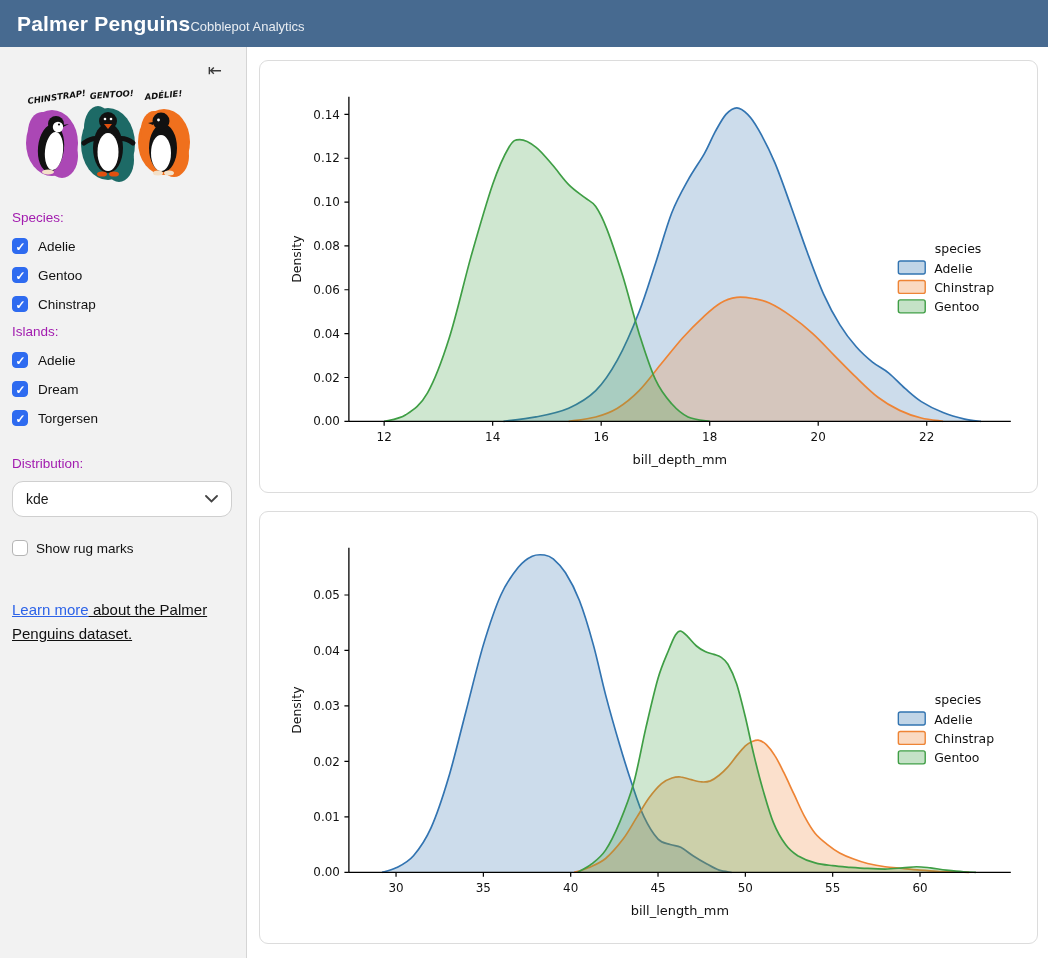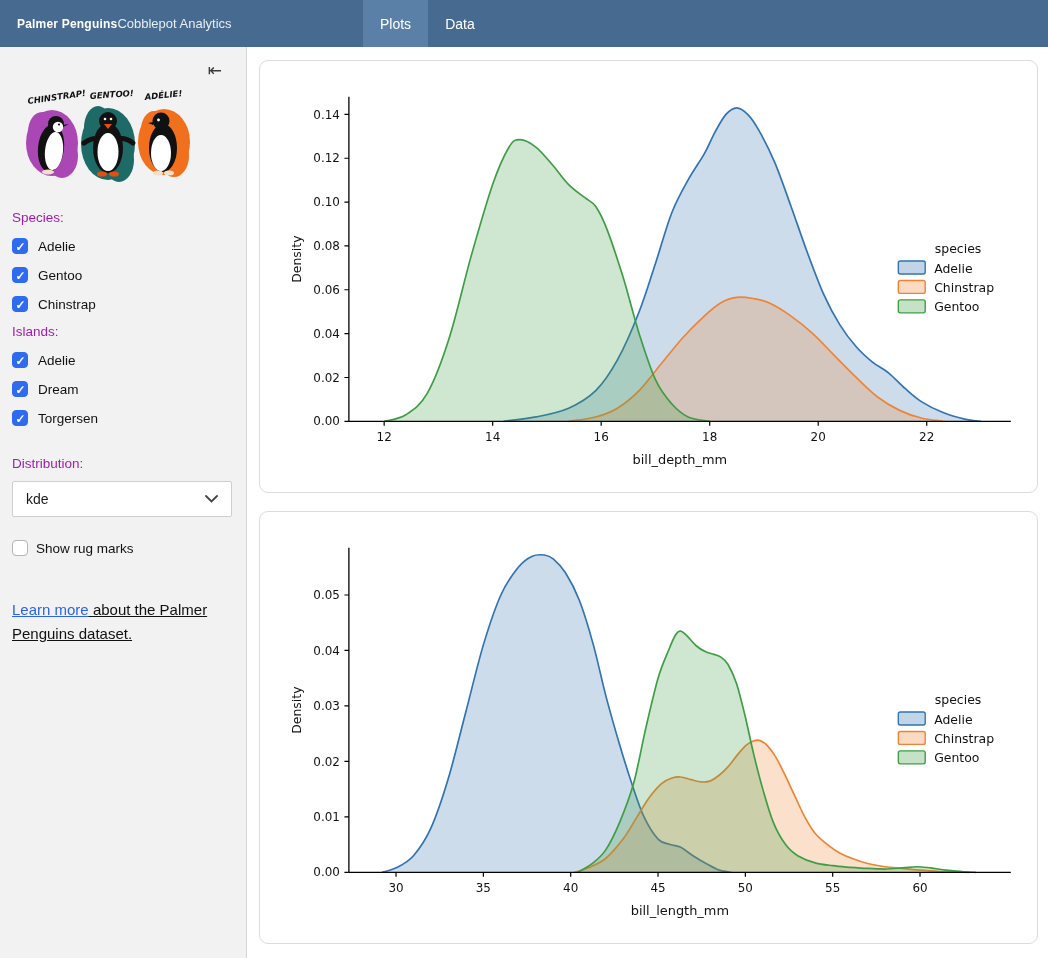--- a/index.html
+++ b/index.html
@@ -2,21 +2,21 @@
 <html><head>
 <meta charset="utf-8">
 <style>
   * { box-sizing: border-box; margin: 0; padding: 0; }
   html,body { width:1048px; height:958px; }
   body { font-family:"Liberation Sans",sans-serif; background:#fff; overflow:hidden; color:#1a1a1a; }
 
   
   .navbar { position:relative; height:47px; background:#476a90; display:flex; align-items:center; }
   .brand { display:flex; align-items:baseline; padding-left:17px; }
-  .brand-title { color:#fff; font-size:12px; font-weight:700; letter-spacing:.2px; }
+  .brand-title { color:#fff; font-size:21px; font-weight:700; letter-spacing:.2px; }
   .brand-sub { color:rgba(255,255,255,.88); font-size:13px; }
   .nav-tabs { position:absolute; left:363px; top:0; height:47px; display:flex; }
   .nav-tab { height:47px; display:flex; align-items:center; padding:0 17px; color:#fff; font-size:14px; cursor:pointer; }
   .nav-tab.active { background:#5a80a8; }
 
   
   .shell { display:flex; height:911px; }
   .sidebar { position:relative; width:247px; flex:0 0 247px; height:100%; background:#f2f2f2; border-right:1px solid #d5d5d5; padding:14px 12px; }
   .main { flex:1; padding:13px 10px 13px 12px; display:flex; flex-direction:column; gap:18px; background:#fff; }
 
@@ -25,42 +25,38 @@
   .artwork { display:block; margin:27px 0 0 2px; }
   .side-label { font-size:13.5px; color:#a21caf; }
   .lbl-species { margin-top:26px; }
   .lbl-islands { margin-top:12px; }
   .lbl-dist { margin-top:30px; }
   .check-row { display:flex; align-items:center; gap:10px; margin-top:13px; cursor:pointer; }
   .checkbox { width:16px; height:16px; border-radius:4px; background:#fff; border:1px solid #b5b5b5; flex:0 0 16px; position:relative; }
   .checkbox.on { background:#2e6bf0; border-color:#2e6bf0; }
   .checkbox.on::after { content:"✓"; position:absolute; left:2.5px; top:0.5px; font-size:12px; font-weight:700; color:#fff; }
   .check-label { font-size:13.5px; color:#111; }
-  .select { margin-top:10px; width:220px; height:36px; background:#fff; border:1px solid #cfcfcf; border-radius:2px; display:flex; align-items:center; justify-content:space-between; padding:0 13px; font-size:14px; cursor:pointer; }
+  .select { margin-top:10px; width:220px; height:36px; background:#fff; border:1px solid #cfcfcf; border-radius:11px; display:flex; align-items:center; justify-content:space-between; padding:0 13px; font-size:14px; cursor:pointer; }
   .rug-row { margin-top:23px;gap:8px; }
   .side-footer { margin-top:42px; font-size:15px; line-height:1.6; width:196px; color:#111;text-decoration:underline; }
   .side-footer a { color:#2d63e8; text-decoration:underline; cursor:pointer; }
 
   
   .card { height:433px; background:#fff; border:1px solid #dcdcdc; border-radius:9px; overflow:hidden; }
   .chart { width:100%; height:100%; display:block; }
   .chart text { font-family:"DejaVu Sans",sans-serif; fill:#111; }
 </style>
 </head>
 <body>
 
 <header class="navbar">
   <div class="brand">
     <span class="brand-title">Palmer Penguins</span>
     <span class="brand-sub">Cobblepot Analytics</span>
   </div>
-  <nav class="nav-tabs">
-    <div class="nav-tab active">Plots</div>
-    <div class="nav-tab">Data</div>
-  </nav>
 </header>
 
 <div class="shell">
   <aside class="sidebar">
     <span class="collapse-btn">⇤</span>
 
     <svg class="artwork" width="178" height="96" viewBox="0 0 178 96">
 
       <g>
         <ellipse cx="38" cy="55" rx="26" ry="33" fill="#ab47b5"></ellipse>

